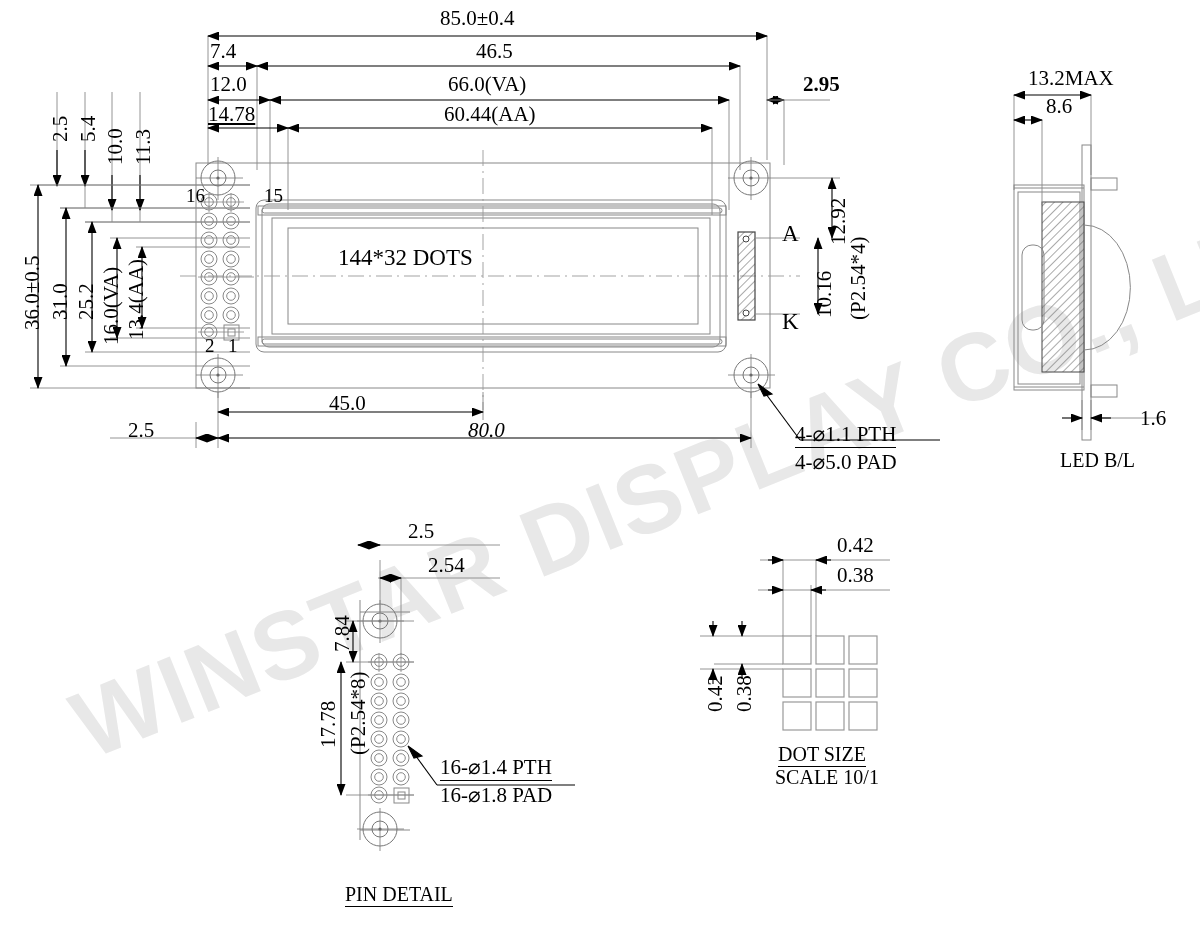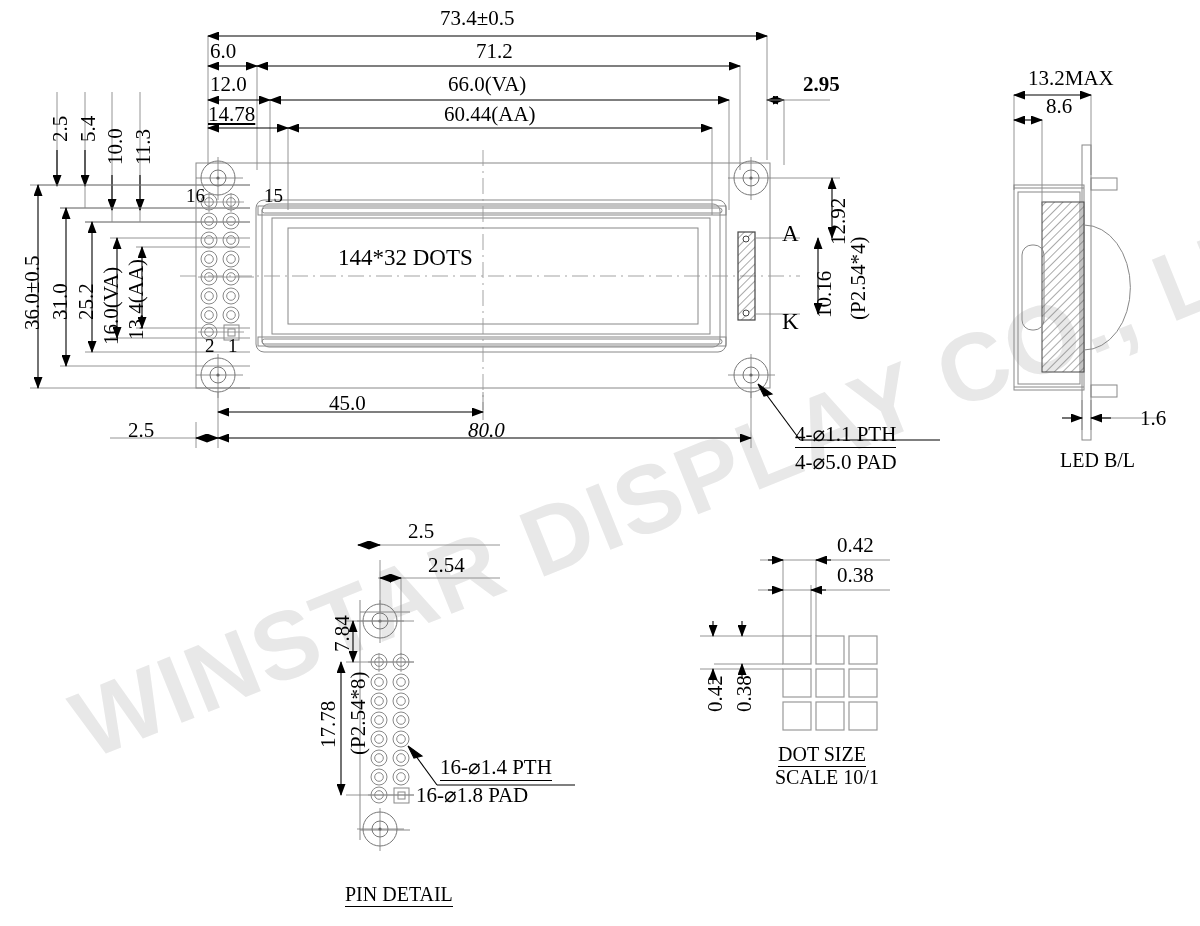--- a/index.html
+++ b/index.html
@@ -361,23 +361,23 @@
       <line x1="816" y1="560" x2="831" y2="560" marker-start="url(#arL)"></line>
       <line x1="768" y1="590" x2="783" y2="590" marker-end="url(#ar)"></line>
       <line x1="811" y1="590" x2="826" y2="590" marker-start="url(#arL)"></line>
       <line x1="713" y1="621" x2="713" y2="636" marker-end="url(#ar)"></line>
       <line x1="713" y1="669" x2="713" y2="684" marker-start="url(#arL)"></line>
       <line x1="742" y1="621" x2="742" y2="636" marker-end="url(#ar)"></line>
       <line x1="742" y1="664" x2="742" y2="679" marker-start="url(#arL)"></line>
     </g>
   </svg>
 
-  <div class="lbl" style="left:440px;top:8px;">73.4±0.5</div>
-  <div class="lbl" style="left:210px;top:41px;">6.0</div>
-  <div class="lbl" style="left:476px;top:41px;">71.2</div>
+  <div class="lbl" style="left:440px;top:8px;">85.0±0.4</div>
+  <div class="lbl" style="left:210px;top:41px;">7.4</div>
+  <div class="lbl" style="left:476px;top:41px;">46.5</div>
   <div class="lbl" style="left:210px;top:74px;font-family:Liberation Serif, serif;">12.0</div>
   <div class="lbl" style="left:448px;top:74px;">66.0(VA)</div>
   <div class="lbl" style="left:208px;top:104px;text-decoration:underline;">14.78</div>
   <div class="lbl" style="left:444px;top:104px;">60.44(AA)</div>
   <div class="lbl" style="left:803px;top:74px;font-weight:bold;">2.95</div>
 
   <div class="lbl vert" style="left:50px;top:142px;transform:rotate(-90deg);">2.5</div>
   <div class="lbl vert" style="left:78px;top:142px;transform:rotate(-90deg);">5.4</div>
   <div class="lbl vert" style="left:105px;top:165px;transform:rotate(-90deg);">10.0</div>
   <div class="lbl vert" style="left:133px;top:165px;transform:rotate(-90deg);">11.3</div>
@@ -413,21 +413,21 @@
   <div class="lbl" style="left:1046px;top:96px;">8.6</div>
   <div class="lbl" style="left:1140px;top:408px;">1.6</div>
   <div class="lbl cap" style="left:1060px;top:450px;">LED B/L</div>
 
   <div class="lbl" style="left:408px;top:521px;">2.5</div>
   <div class="lbl" style="left:428px;top:555px;">2.54</div>
   <div class="lbl vert" style="left:332px;top:652px;transform:rotate(-90deg);">7.84</div>
   <div class="lbl vert" style="left:318px;top:748px;transform:rotate(-90deg);">17.78</div>
   <div class="lbl vert" style="left:348px;top:755px;transform:rotate(-90deg);">(P2.54*8)</div>
   <div class="lbl under" style="left:440px;top:757px;">16-⌀1.4 PTH</div>
-  <div class="lbl" style="left:416px;top:785px;text-align:center;">16-⌀1.8 PAD</div>
+  <div class="lbl" style="left:440px;top:785px;text-align:center;">16-⌀1.8 PAD</div>
   <div class="lbl cap under" style="left:345px;top:884px;">PIN DETAIL</div>
 
   <div class="lbl" style="left:837px;top:535px;">0.42</div>
   <div class="lbl" style="left:837px;top:565px;">0.38</div>
   <div class="lbl vert" style="left:705px;top:712px;transform:rotate(-90deg);">0.42</div>
   <div class="lbl vert" style="left:734px;top:712px;transform:rotate(-90deg);">0.38</div>
   <div class="lbl cap under" style="left:778px;top:714px;margin-top:30px;">DOT SIZE</div>
   <div class="lbl cap" style="left:775px;top:767px;">SCALE 10/1</div>
 
 </div>

